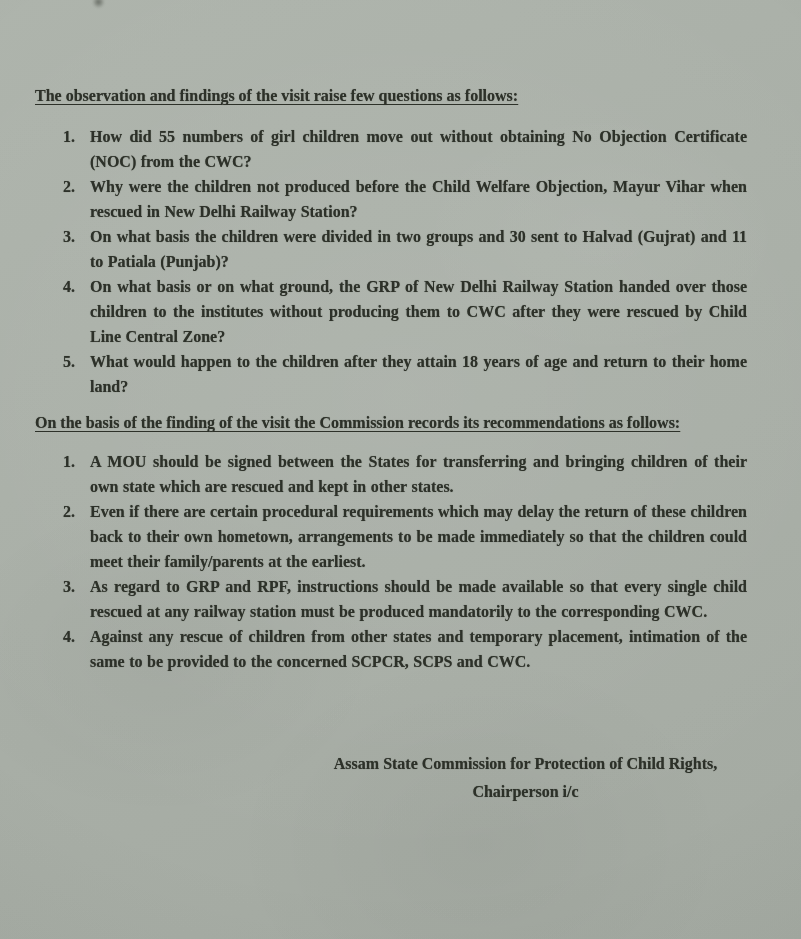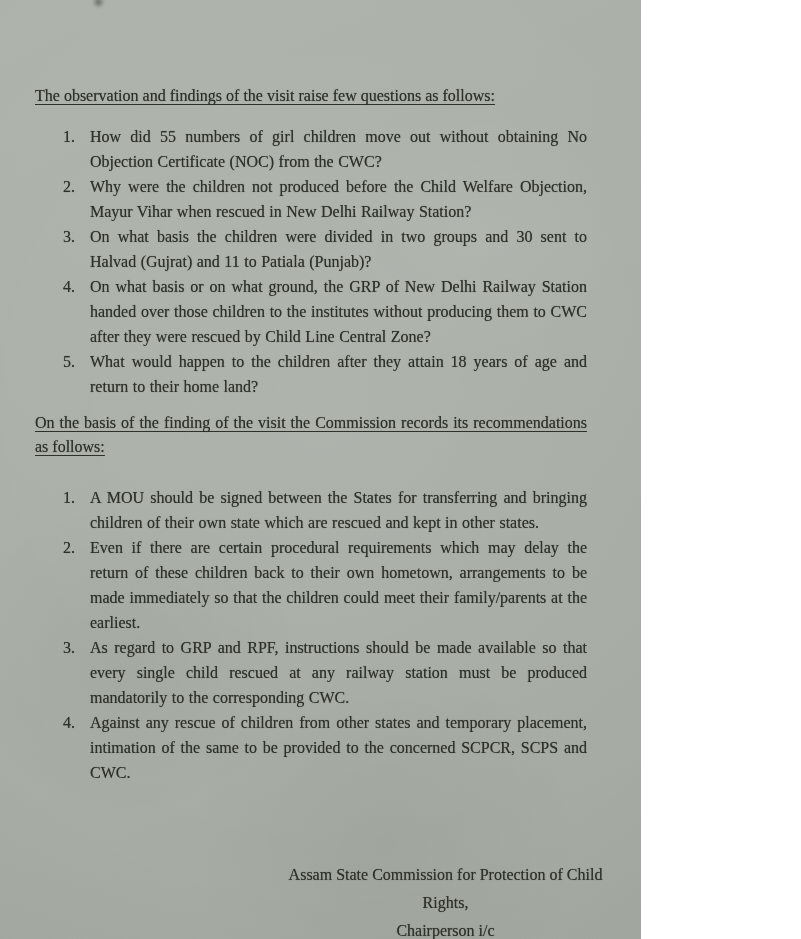--- a/index.html
+++ b/index.html
@@ -1,26 +1,27 @@
 <!DOCTYPE html>
 <html><head>
 <meta charset="utf-8">
 <style>
   html,body { margin:0; padding:0; }
   .page {
     position: relative;
-    width: 641px;
+    width: 801px;
     height: 939px;
     overflow: hidden;
     background:
       radial-gradient(130% 95% at 50% 42%, rgba(255,255,255,0.06) 0%, rgba(255,255,255,0) 55%, rgba(20,24,18,0.07) 100%),
       linear-gradient(155deg, #aeb4ac 0%, #aab0a8 38%, #a6aca4 78%, #a4aaa2 100%);
     font-family: "Liberation Serif", "DejaVu Serif", serif;
     color: #2d3129;
     text-shadow: 0 0 0.8px rgba(45,49,41,0.65);
+    font-weight: bold;
   }
   .grain {
     position:absolute; inset:0; pointer-events:none;
     background:
       radial-gradient(40% 25% at 20% 70%, rgba(0,0,0,0.03), transparent 70%),
       radial-gradient(35% 20% at 75% 25%, rgba(255,255,255,0.04), transparent 70%),
       radial-gradient(45% 30% at 60% 90%, rgba(0,0,0,0.035), transparent 70%);
   }
   .speck {
     position:absolute; left:92px; top:-2px; width:13px; height:10px;
@@ -36,21 +37,21 @@
   .heading {
     line-height:24px;
     text-align: justify;
   }
   .heading .u {
     text-decoration: underline;
     text-decoration-thickness: 1.4px;
     text-underline-offset: 3px;
   }
   .heading.h1 { margin-bottom:16px; }
-  .heading.h2 { margin-top:12px; margin-bottom:26px; }
+  .heading.h2 { margin-top:12px; margin-bottom:14px; }
   ol.list { list-style:none; margin:0; padding:0; }
   .item { display:flex; padding-left:28px; }
   .item .num { flex:none; width:27px; }
   .item .txt { flex:1; text-align:justify; word-spacing:0.5px; }
   .signature {
     margin-top:76px;
     margin-left:245px;
     margin-right:-24px;
     text-align:center;
     line-height:28px;

